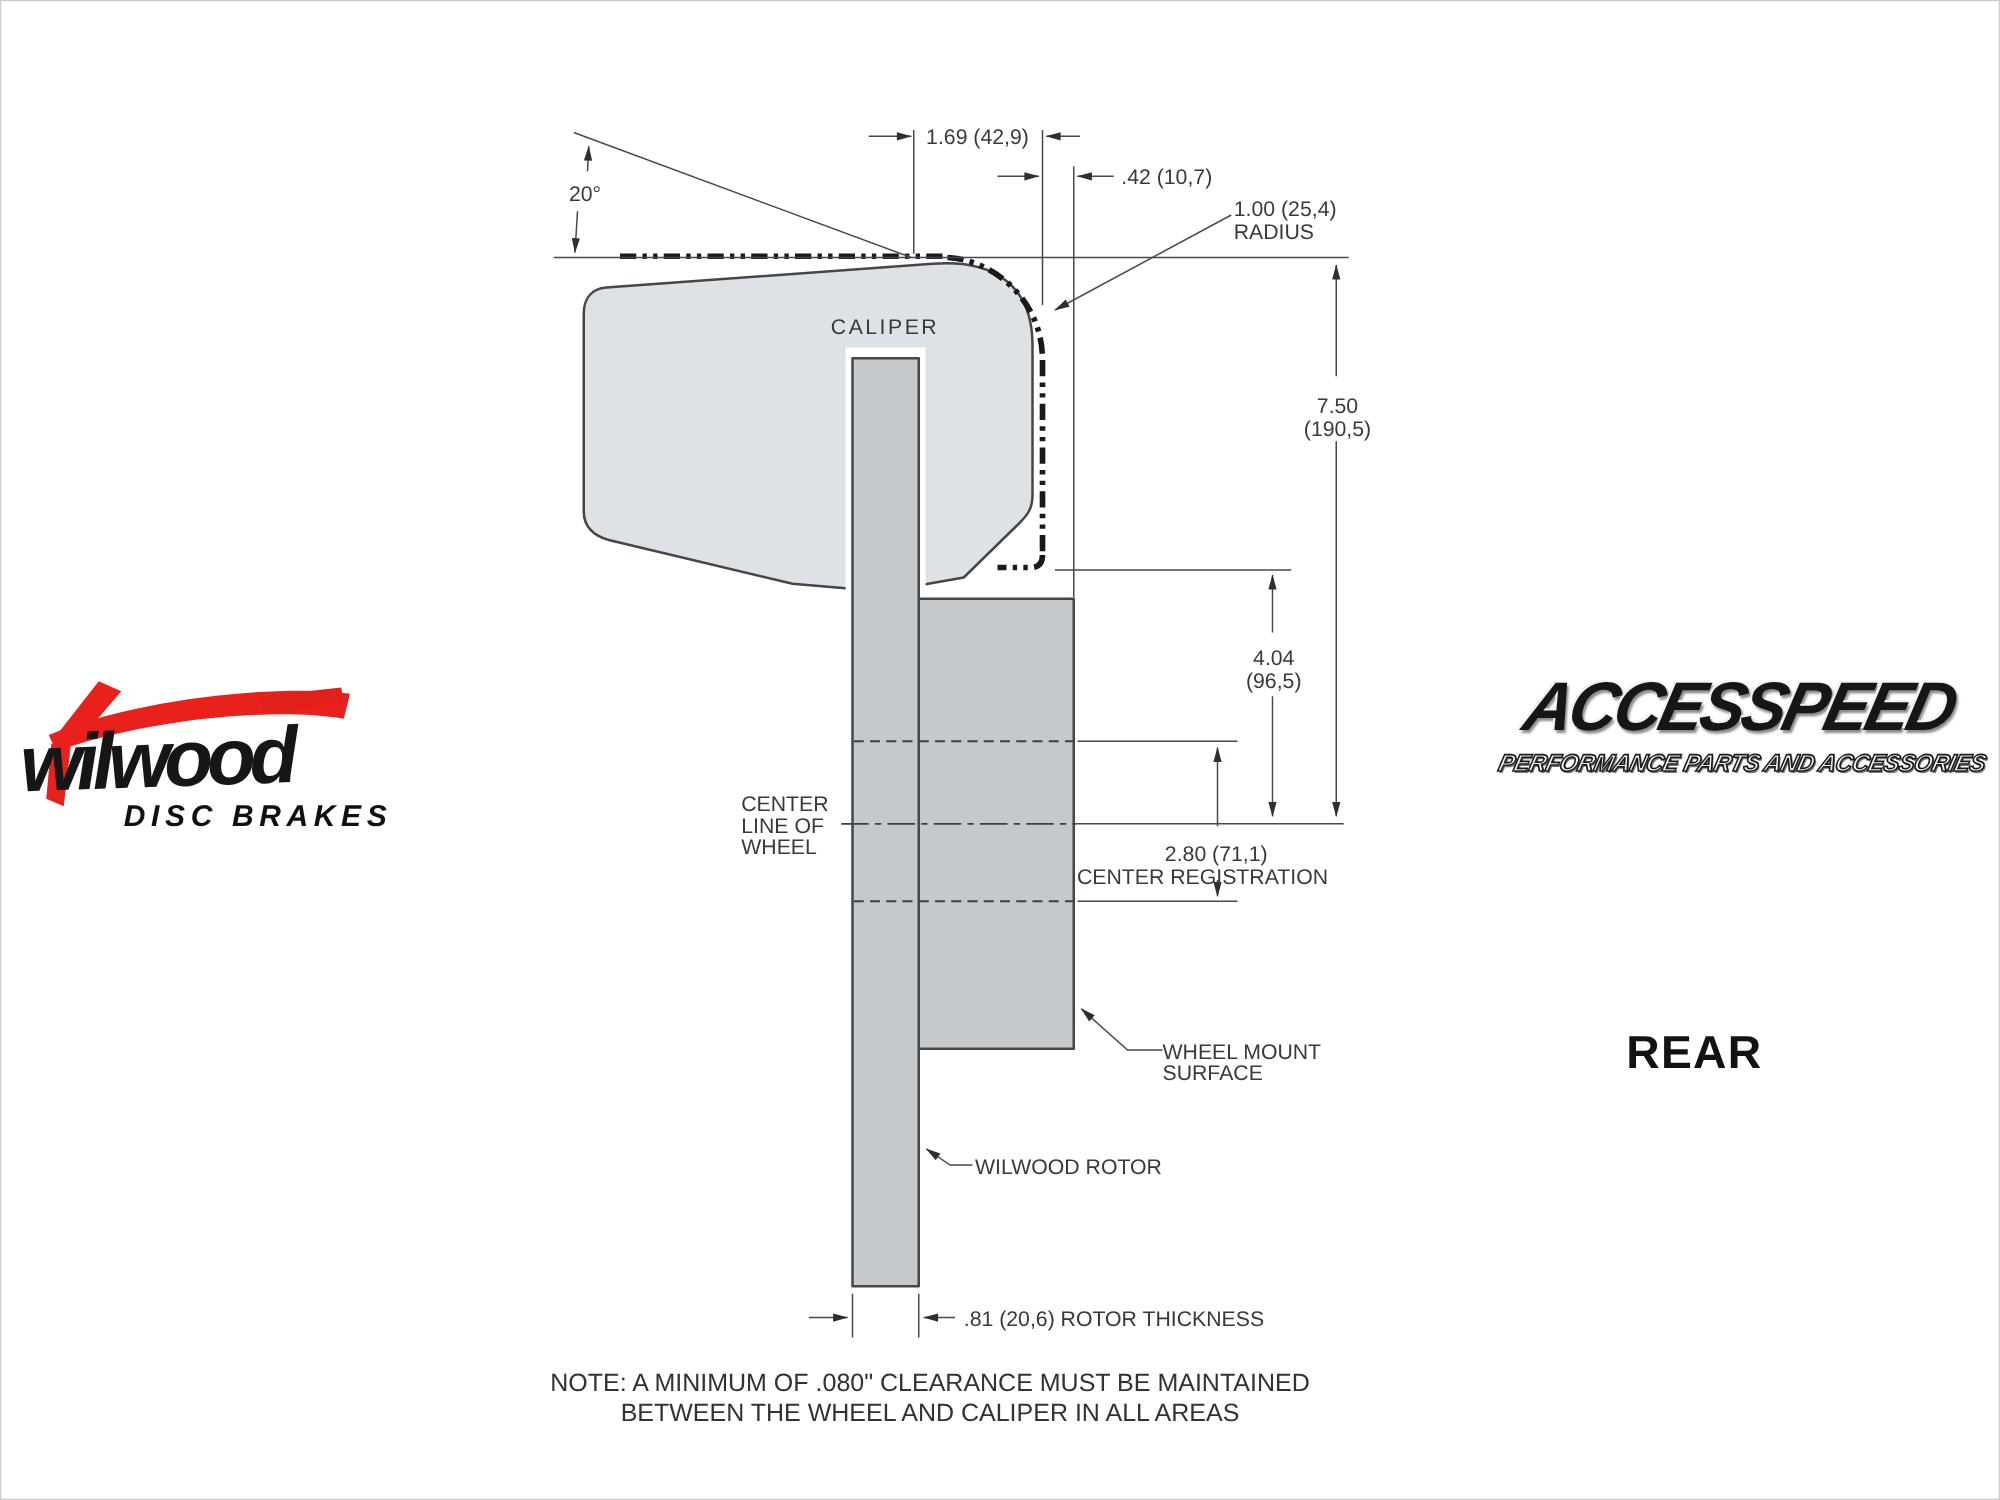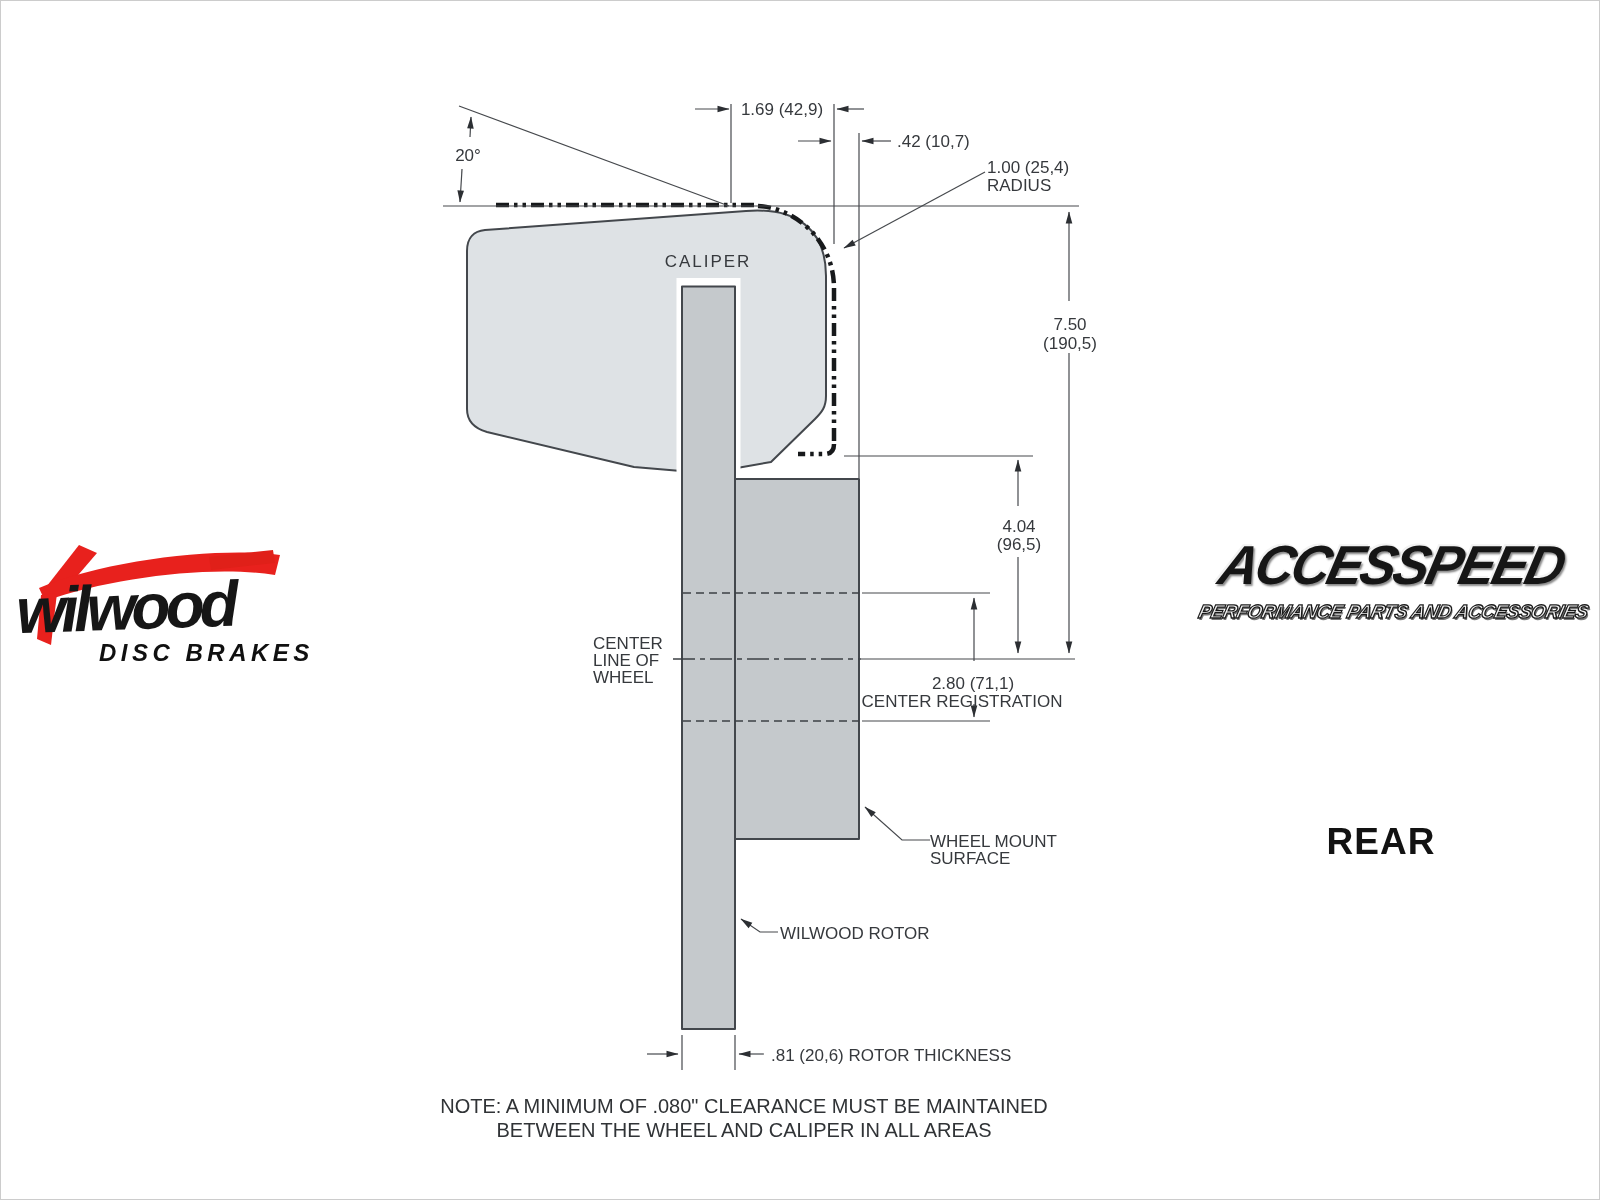--- a/index.html
+++ b/index.html
@@ -28,21 +28,21 @@
     font-size:55px;font-weight:bold;font-style:italic;letter-spacing:-3px;color:#161616;
     transform:skewX(-13deg) scaleX(.98);white-space:nowrap;
     text-shadow:-2px -2px 0 #f2f2f2, 2px 2px 2px #8a8a8a;
   }
   #accesspeed .tag{
     margin-top:4px;font-size:19px;font-weight:bold;font-style:italic;letter-spacing:-.5px;
     color:#f4f4f4;-webkit-text-stroke:1.3px #1a1a1a;
     transform:skewX(-13deg);white-space:nowrap;
     text-shadow:1.5px 1.5px 0 #777;
   }
-  #rear{position:absolute;left:1300px;top:820px;width:160px;text-align:center;
+  #rear{position:absolute;left:1300px;top:820px;width:160px;text-align:left;
     font-size:37px;font-weight:bold;color:#121212;letter-spacing:1px;}
 </style>
 </head>
 <body>
 
 <div id="canvas">
 
 <svg width="1600" height="1200" viewBox="0 0 1600 1200">
   <defs>
     <marker id="ah" markerWidth="13" markerHeight="9" refX="12" refY="4.5" orient="auto" markerUnits="userSpaceOnUse">

